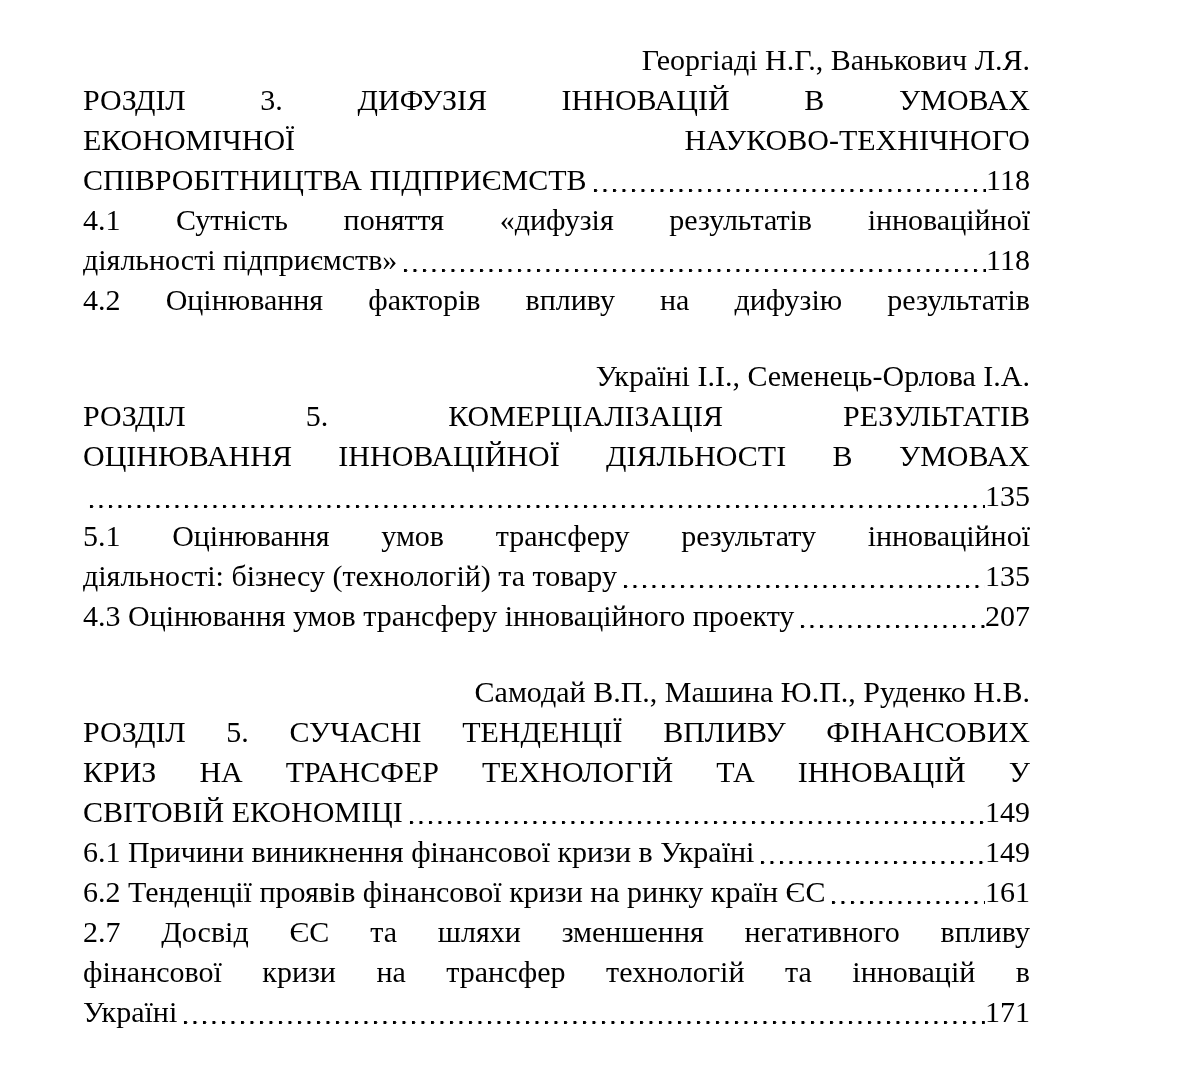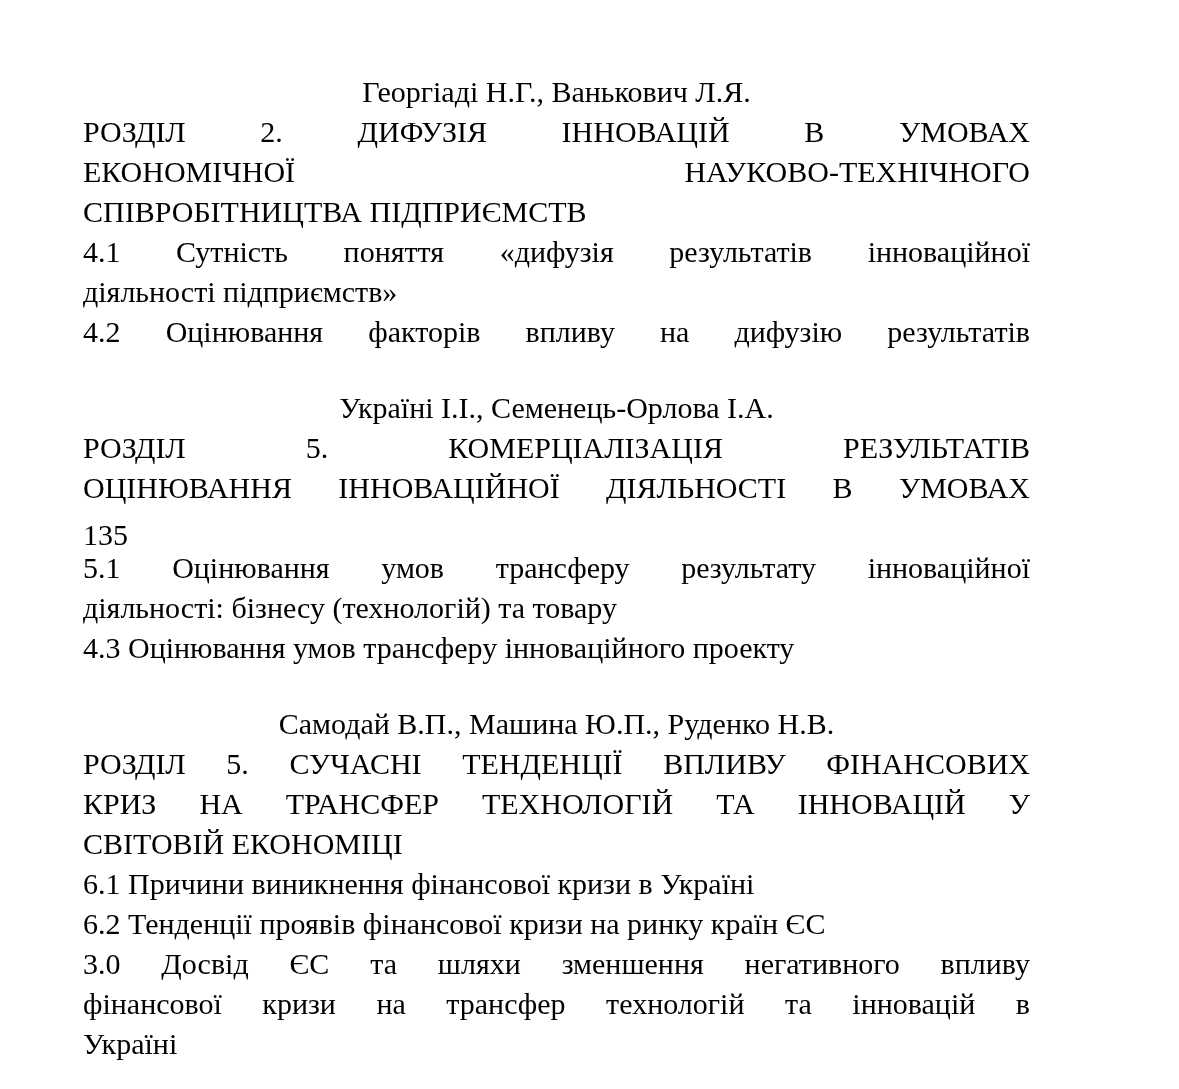--- a/index.html
+++ b/index.html
@@ -28,30 +28,29 @@
     margin-top: 36px;
   }
   .line {
     font-size: 30px;
     line-height: 40px;
     height: 40px;
     overflow: hidden;
     white-space: normal;
   }
   .line.authors {
-    text-align: center;
-    margin-top: 32px;
+    text-align: right;
   }
   .line.justify {
     text-align: justify;
     text-align-last: justify;
   }
   .line.leader {
     display: flex;
-    flex-direction: column;
+    flex-direction: row;
     align-items: stretch;
   }
   .leader .entry-text {
     white-space: nowrap;
     flex: 0 0 auto;
   }
   .leader .page-num {
     white-space: nowrap;
     flex: 0 0 auto;
   }
@@ -66,21 +65,21 @@
     background-position: left bottom;
   }
 </style>
 </head>
 <body>
 
 <div class="toc">
 
   <div class="toc-section">
     <div class="line authors">Георгіаді Н.Г., Ванькович Л.Я.</div>
-    <div class="line justify">РОЗДІЛ 2. ДИФУЗІЯ ІННОВАЦІЙ В УМОВАХ</div>
+    <div class="line justify">РОЗДІЛ 3. ДИФУЗІЯ ІННОВАЦІЙ В УМОВАХ</div>
     <div class="line justify">ЕКОНОМІЧНОЇ НАУКОВО-ТЕХНІЧНОГО</div>
     <div class="line leader">
       <span class="entry-text">СПІВРОБІТНИЦТВА ПІДПРИЄМСТВ</span>
       <span class="dots"></span>
       <span class="page-num">118</span>
     </div>
     <div class="line justify">4.1 Сутність поняття «дифузія результатів інноваційної</div>
     <div class="line leader">
       <span class="entry-text">діяльності підприємств»</span>
       <span class="dots"></span>
@@ -122,21 +121,21 @@
     <div class="line leader">
       <span class="entry-text">6.1 Причини виникнення фінансової кризи в Україні</span>
       <span class="dots"></span>
       <span class="page-num">149</span>
     </div>
     <div class="line leader">
       <span class="entry-text">6.2 Тенденції проявів фінансової кризи на ринку країн ЄС</span>
       <span class="dots"></span>
       <span class="page-num">161</span>
     </div>
-    <div class="line justify">3.0 Досвід ЄС та шляхи зменшення негативного впливу</div>
+    <div class="line justify">2.7 Досвід ЄС та шляхи зменшення негативного впливу</div>
     <div class="line justify">фінансової кризи на трансфер технологій та інновацій в</div>
     <div class="line leader">
       <span class="entry-text">Україні</span>
       <span class="dots"></span>
       <span class="page-num">171</span>
     </div>
   </div>
 
 </div>
 

